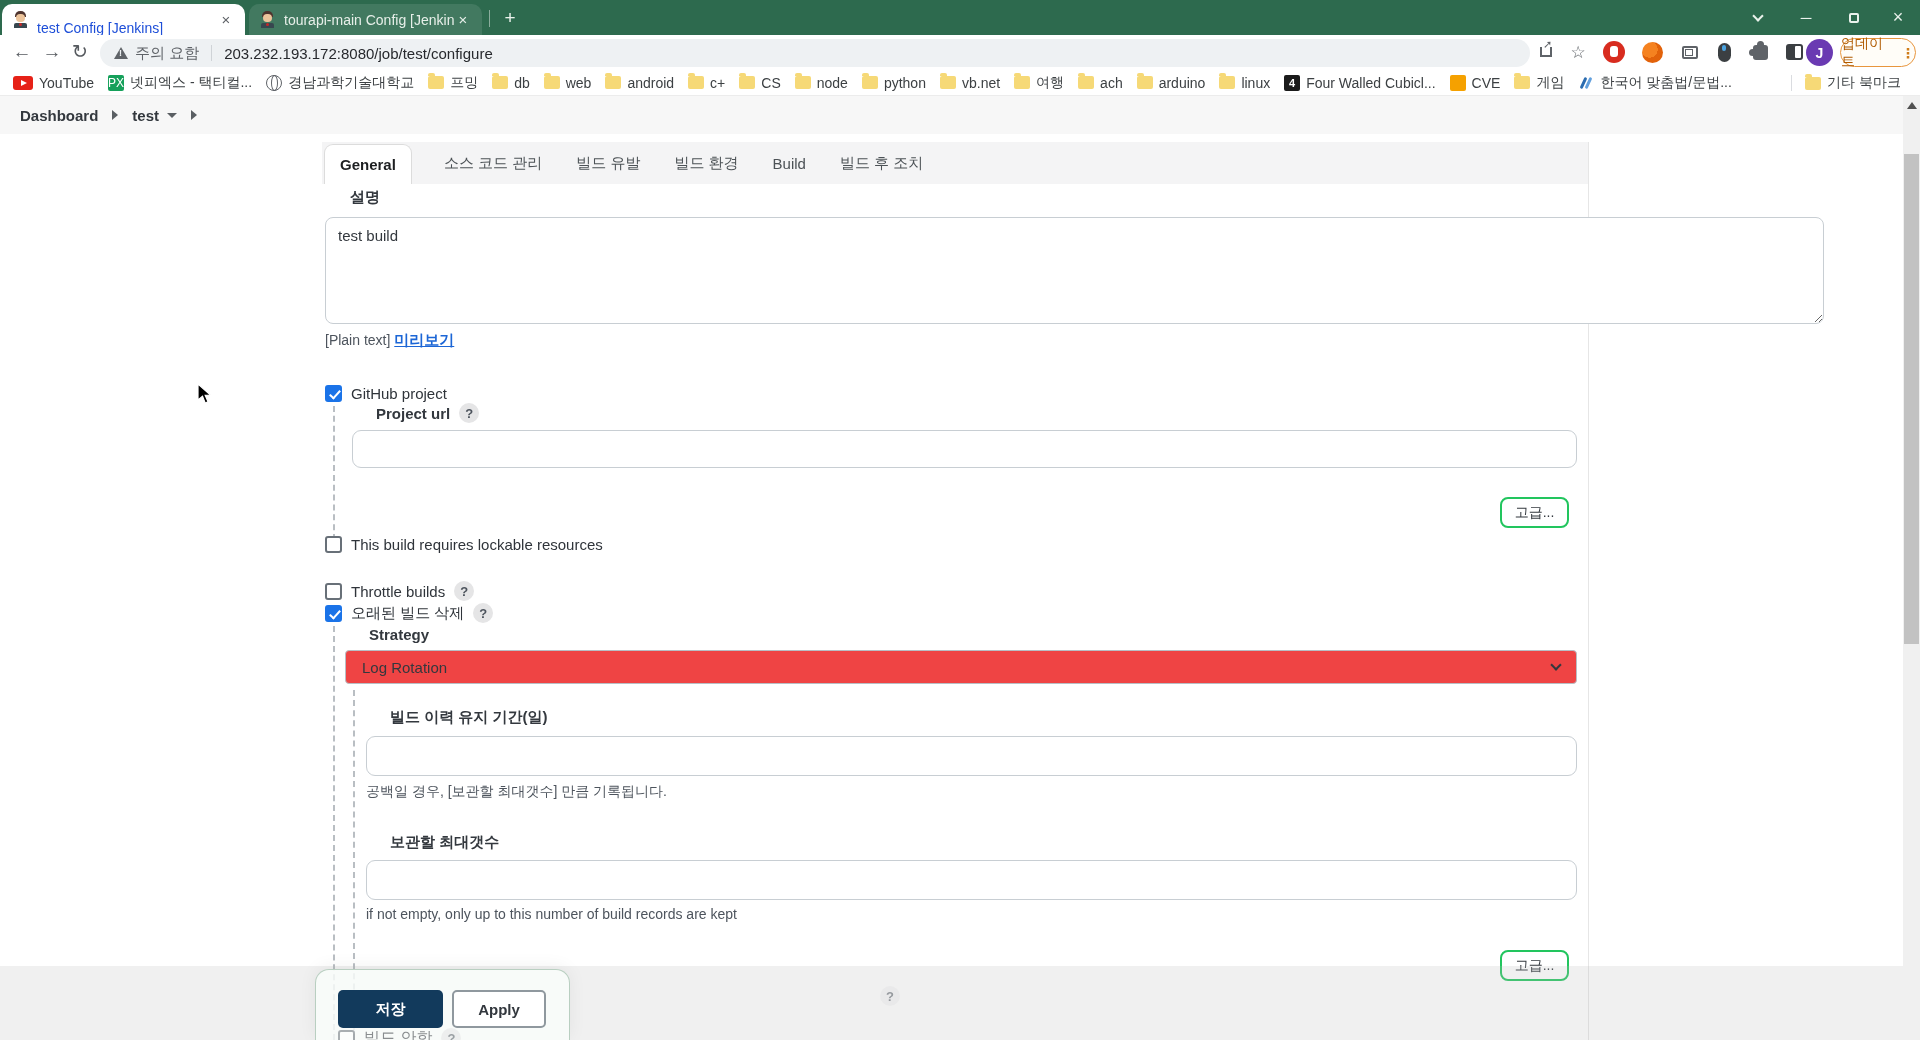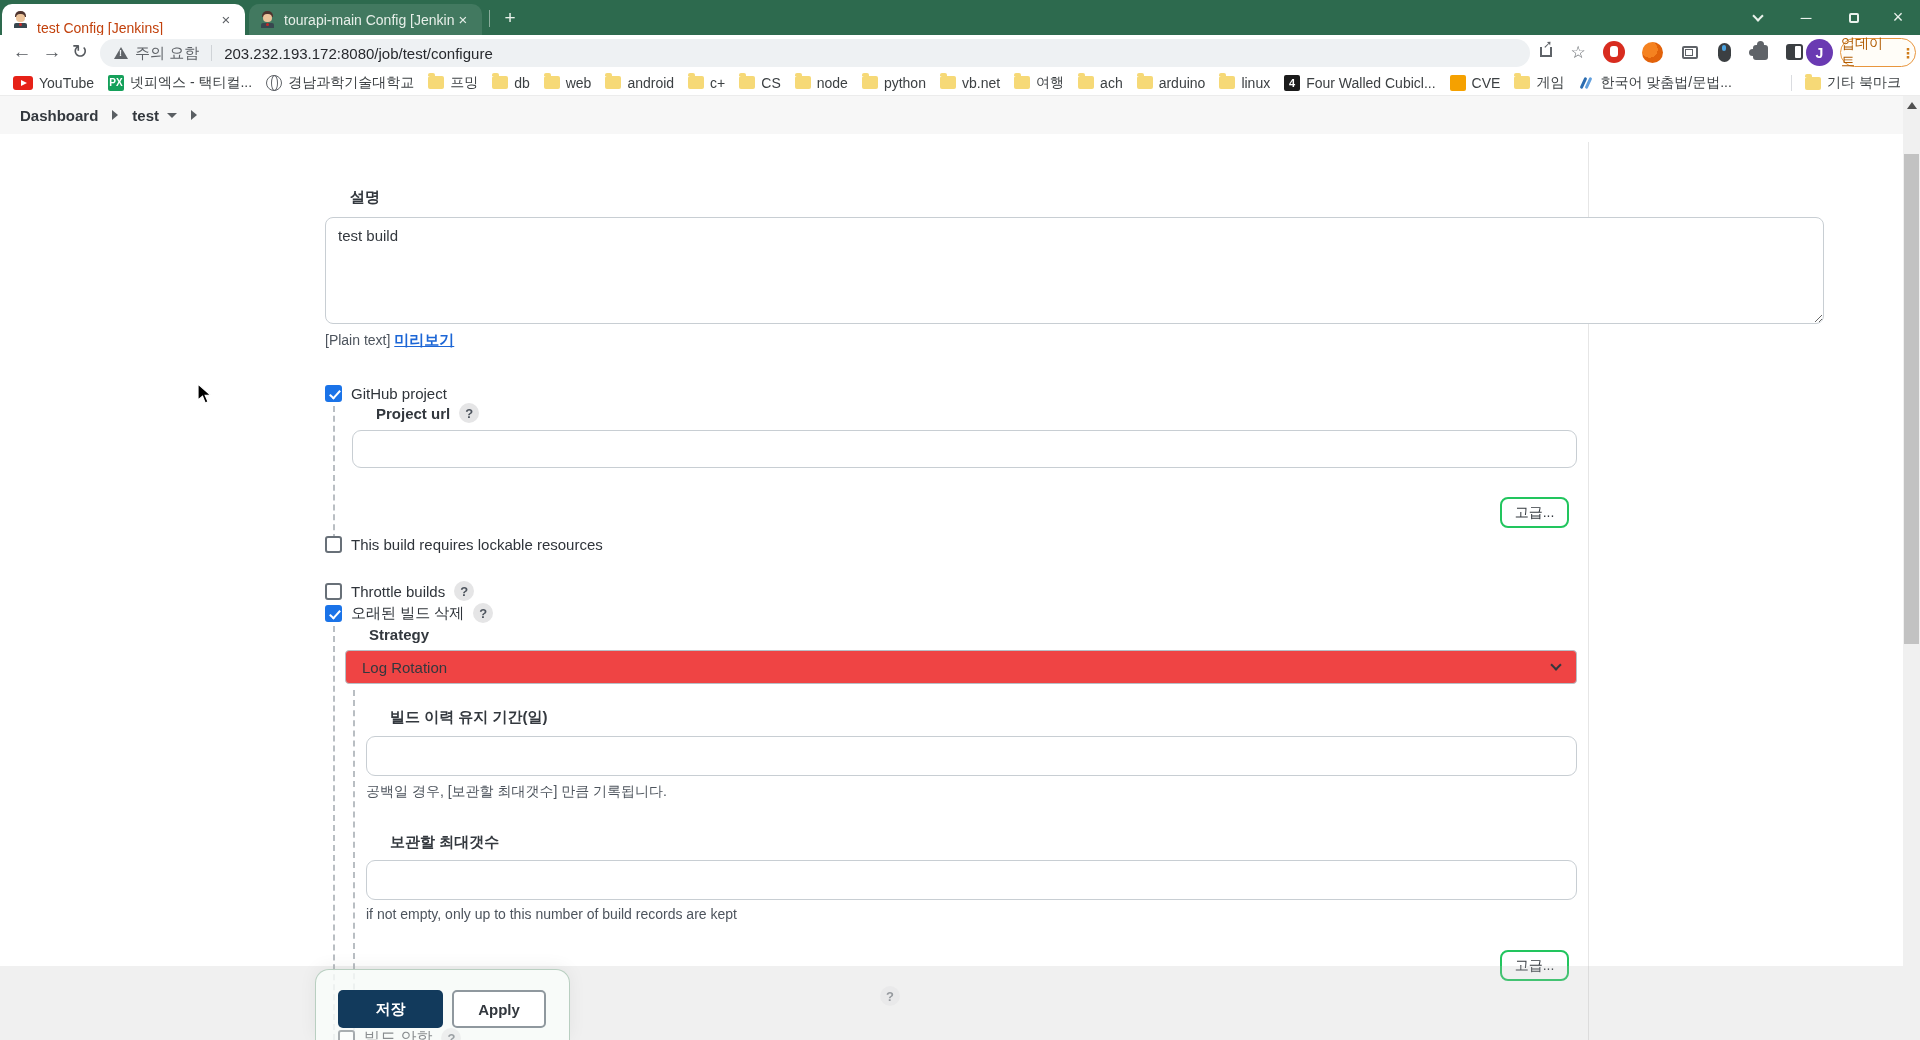--- a/index.html
+++ b/index.html
@@ -6,21 +6,21 @@
     font-family:"Liberation Sans","DejaVu Sans",sans-serif;background:#fff;}
   *{box-sizing:border-box;}
   .abs{position:absolute;margin-left:24px;}
 
   
   .titlebar{position:absolute;left:0;top:0;width:1920px;height:35px;background:#2d6a4e;}
   .tab{position:absolute;top:4px;height:31px;border-radius:10px 10px 0 0;display:flex;align-items:center;padding:0 10px;}
   .tab.active{left:2px;width:243px;background:#fff;}
   .tab.inactive{left:249px;width:233px;background:rgba(255,255,255,0.10);}
   .tab .title{font-size:14px;margin-left:8px;white-space:nowrap;overflow:hidden;flex:1;}
-  .tab.active .title{color:#c2410c;margin-top:16px;}
+  .tab.active .title{color:#1d4ed8;margin-top:16px;}
   .tab.inactive .title{color:#e7efe9;}
   .tab .close{font-size:15px;width:18px;height:18px;line-height:17px;text-align:center;border-radius:50%;}
   .tab.active .close{color:#5f6368;}
   .tab.inactive .close{color:#e7efe9;}
   .tab-sep{position:absolute;left:489px;top:10px;width:1px;height:17px;background:rgba(255,255,255,0.45);}
   .newtab{position:absolute;left:499px;top:7px;width:22px;height:22px;color:#eaf2ec;font-size:19px;line-height:21px;text-align:center;border-radius:50%;}
   .winctl{position:absolute;top:0;height:35px;width:40px;color:#eaf2ec;display:flex;align-items:center;justify-content:center;font-size:15px;}
   .wc-chev{left:1738px;}.wc-min{left:1786px;}.wc-rest{left:1834px;}.wc-close{left:1878px;font-size:18px;}
   .chev-i{width:8px;height:8px;border-right:2px solid #eaf2ec;border-bottom:2px solid #eaf2ec;transform:rotate(45deg);margin-top:-4px;}
   .rest-i{width:10px;height:10px;border:2px solid #eaf2ec;border-radius:2px;}
@@ -58,21 +58,21 @@
   .kebab{color:#cf7c1b;font-size:14px;font-weight:bold;}
 
   .bookmarks{position:absolute;left:0;top:70px;width:1920px;height:26px;background:#fff;border-bottom:1px solid #ececec;display:flex;align-items:center;padding:0 8px;gap:4px;overflow:hidden;font-size:14px;color:#3c4043;}
   .bm{display:flex;align-items:center;gap:6px;padding:2px 5px;border-radius:6px;white-space:nowrap;}
   .bm-right{position:absolute;right:14px;top:0;height:26px;display:flex;align-items:center;gap:8px;background:#fff;}
   .bm-rsep{width:1px;height:16px;background:#dadce0;}
   .ico-folder{width:16px;height:13px;background:#f6d977;border-radius:2px;position:relative;flex:0 0 16px;}
   .ico-folder::before{content:"";position:absolute;left:0;top:-3px;width:7px;height:3px;background:#f6d977;border-radius:2px 2px 0 0;}
   .ico-yt{width:20px;height:14px;background:#e62117;border-radius:3px;position:relative;flex:0 0 20px;}
   .ico-yt::after{content:"";position:absolute;left:8px;top:4px;border-left:6px solid #fff;border-top:3.5px solid transparent;border-bottom:3.5px solid transparent;}
-  .ico-px{width:16px;height:16px;background:#15a05a;color:#fff;font-size:10px;font-weight:bold;display:flex;align-items:center;justify-content:center;border-radius:2px;flex:0 0 16px;}
+  .ico-px{width:16px;height:16px;background:#15a05a;color:#fff;font-size:12px;font-weight:normal;display:flex;align-items:center;justify-content:center;border-radius:2px;flex:0 0 16px;}
   .ico-globe{width:16px;height:16px;border-radius:50%;border:1.5px solid #5f6368;position:relative;flex:0 0 16px;}
   .ico-globe::after{content:"";position:absolute;left:4px;top:-1px;width:5px;height:14px;border:1.5px solid #5f6368;border-radius:50%;}
   .ico-fwc{width:16px;height:16px;background:#1b1b1b;color:#fff;font-size:11px;font-weight:bold;display:flex;align-items:center;justify-content:center;border-radius:2px;flex:0 0 16px;}
   .ico-cve{width:16px;height:16px;background:#f5a100;border-radius:2px;flex:0 0 16px;}
   .ico-spell{width:16px;height:16px;position:relative;flex:0 0 16px;}
   .ico-spell::before,.ico-spell::after{content:"";position:absolute;width:3px;height:12px;background:#2b6cb0;border-radius:2px;transform:rotate(25deg);}
   .ico-spell::before{left:4px;top:2px;}.ico-spell::after{left:9px;top:2px;background:#63a0dd;}
 
   
   .crumbbar{position:absolute;left:0;top:96px;width:1903px;height:38px;background:#f7f7f7;display:flex;align-items:center;padding:0 20px;gap:14px;font-size:15px;font-weight:bold;color:#33383e;}
@@ -287,20 +287,28 @@
 </div>
 
 <div class="scrolltrack">
   <div class="scroll-up"></div>
   <div class="scroll-thumb"></div>
 </div>
 
 <div class="jform">
   <div class="form-divider"></div>
 
+  <div class="jtabs">
+    <div class="jtab active">General</div>
+    <div class="jtab">소스 코드 관리</div>
+    <div class="jtab">빌드 유발</div>
+    <div class="jtab">빌드 환경</div>
+    <div class="jtab">Build</div>
+    <div class="jtab">빌드 후 조치</div>
+  </div>
 
   <div class="abs flabel" style="left:4px;top:46px;">설명</div>
   <textarea class="jtextarea" style="">test build</textarea>
   <div class="plainrow">
     <span>[Plain text]</span>
     <span class="jlink">미리보기</span>
   </div>
 
   <div class="cbrow" style="left:3px;top:241px;">
     <span class="cb checked"></span>

